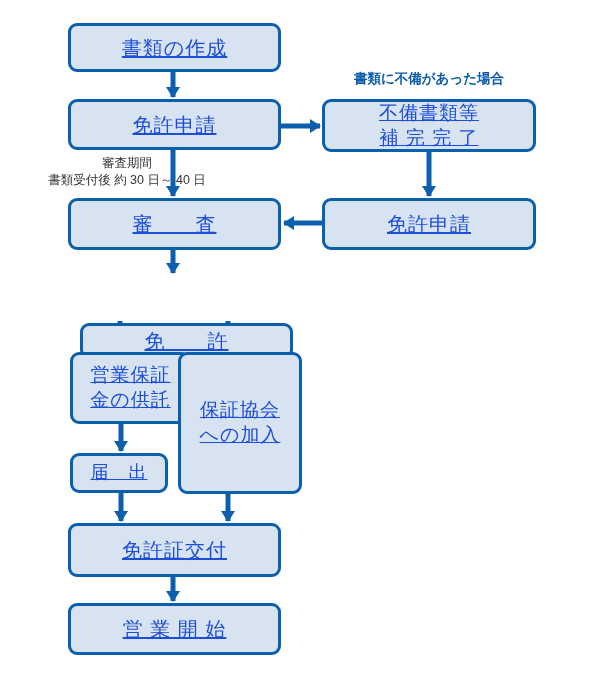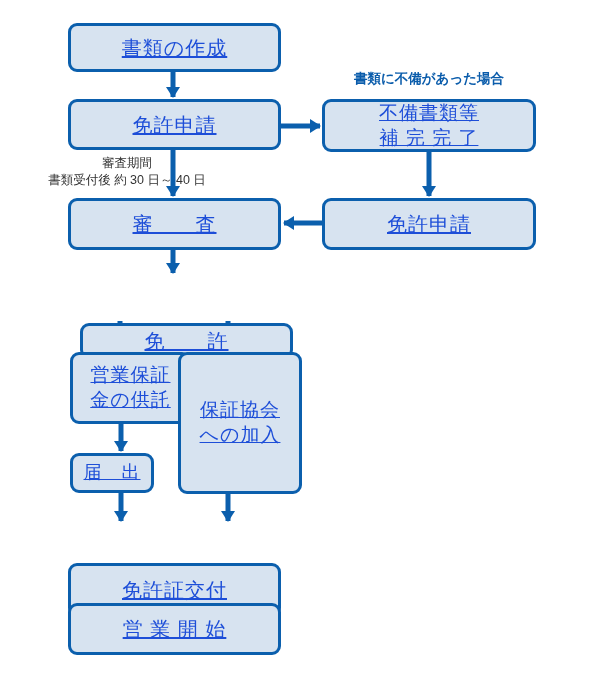--- a/index.html
+++ b/index.html
@@ -96,19 +96,19 @@
   <div class="node" style="left:68px;  top:198px; width:213px; height:52px;">審　　査</div>
 
   <div class="node" style="left:80px;  top:275px; width:213px; height:36px;margin-top:48px;">免　　許</div>
 
   <div class="node small" style="left:70px;  top:352px; width:121px; height:72px;">営業保証
 金の供託</div>
 
   <div class="node small" style="left:178px; top:352px; width:124px; height:142px;">保証協会
 への加入</div>
 
-  <div class="node tiny" style="left:70px;  top:453px; width:84px; height:40px;">届　出</div>
+  <div class="node tiny" style="left:70px;  top:453px; width:98px; height:40px;">届　出</div>
 
-  <div class="node" style="left:68px;  top:523px; width:213px; height:54px;margin-top:40px;">免許証交付</div>
+  <div class="node" style="left:68px;  top:523px; width:213px; height:54px;">免許証交付</div>
 
   <div class="node" style="left:68px;  top:603px; width:213px; height:52px;text-align:center;">営 業 開 始</div>
 
 </div>
 
 </body></html>

